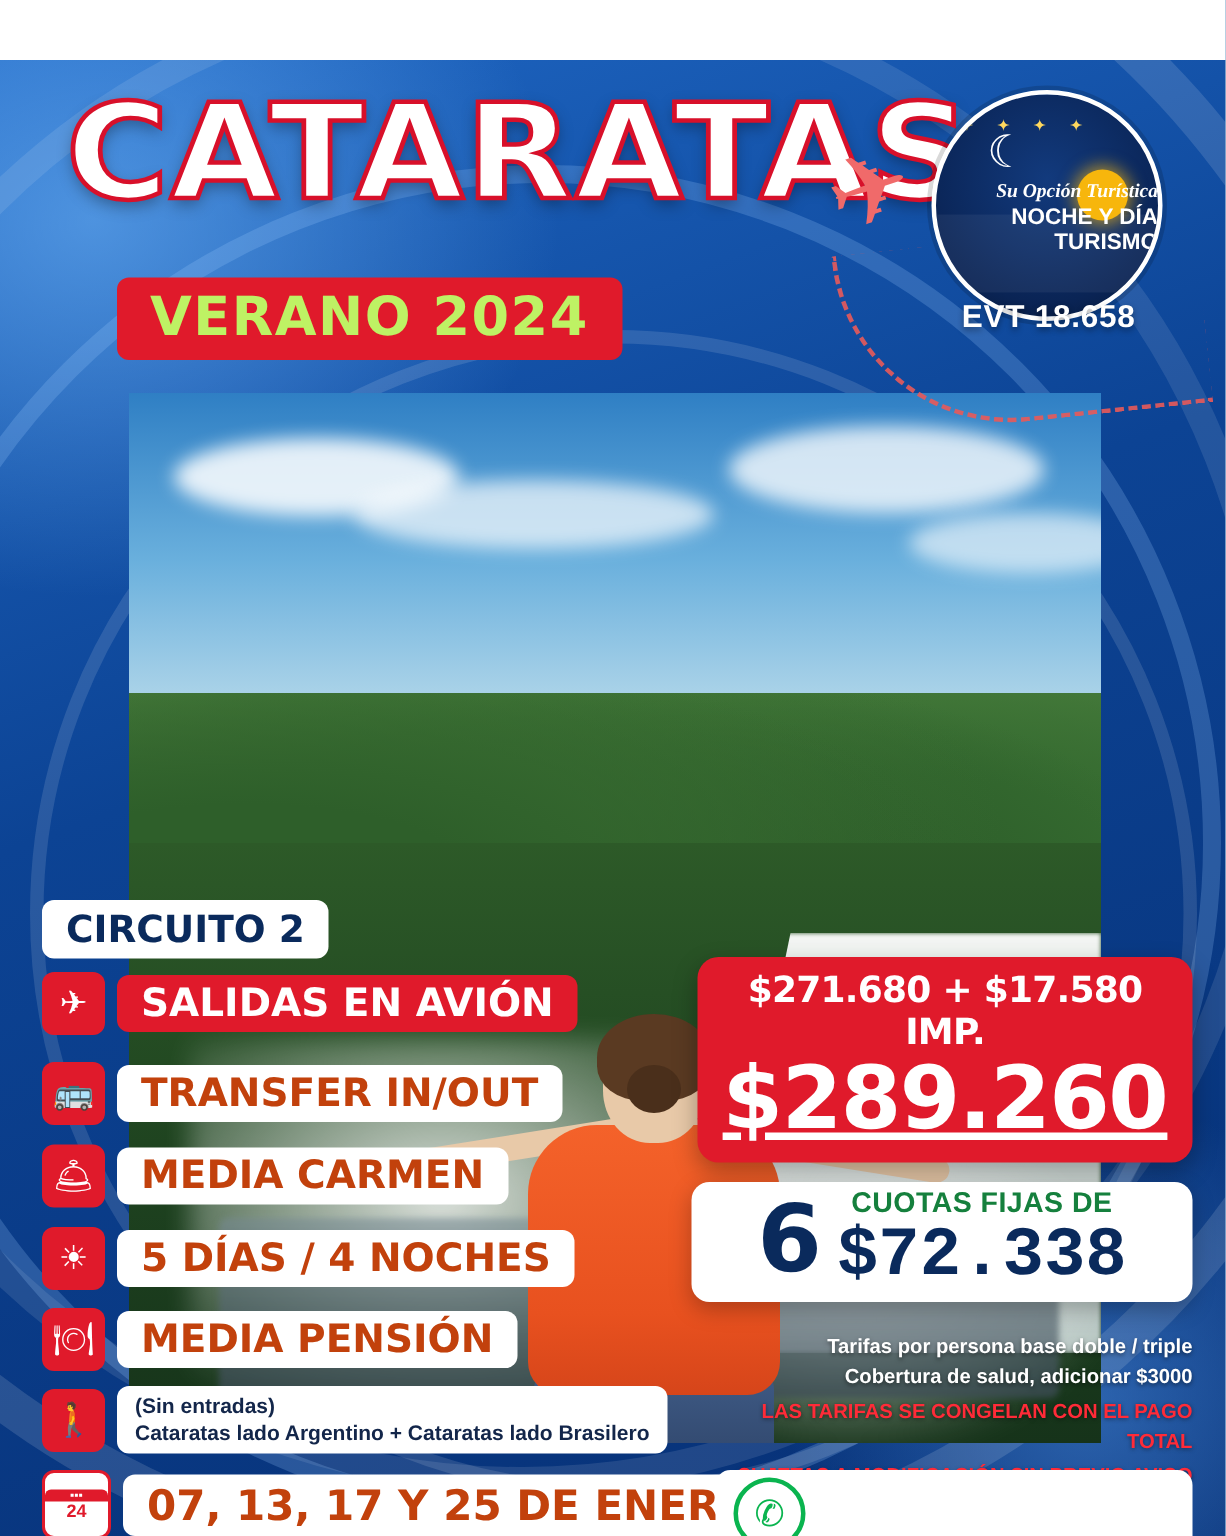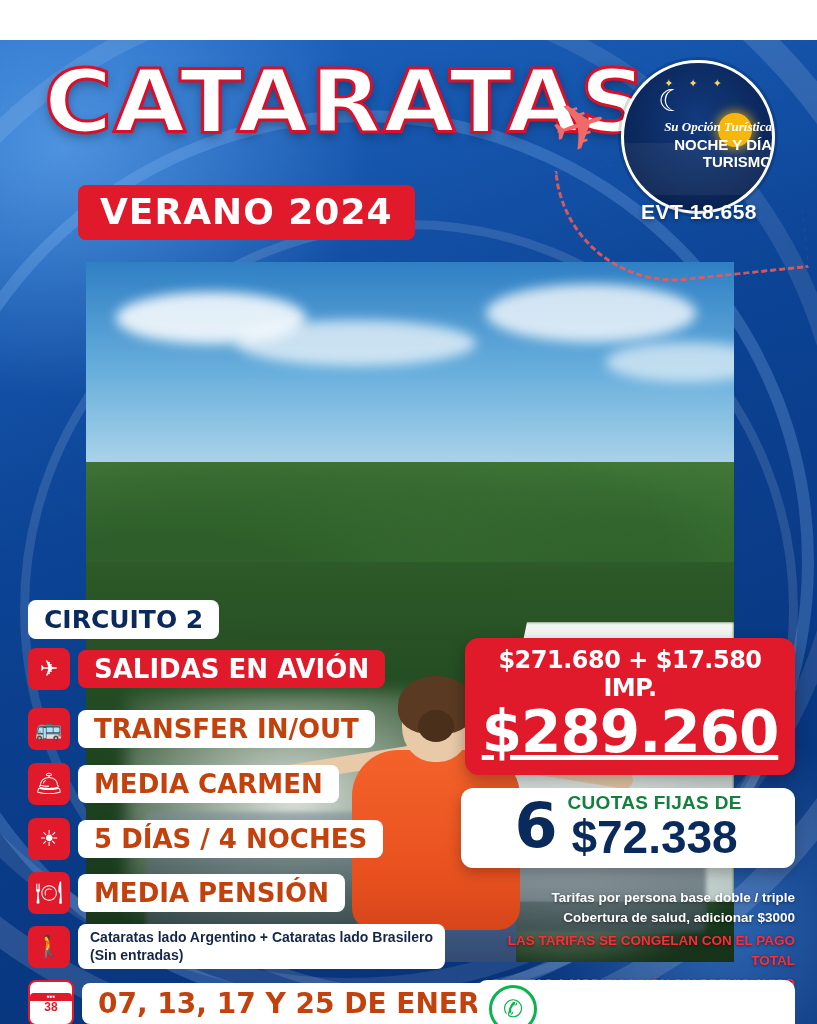--- a/index.html
+++ b/index.html
@@ -128,21 +128,21 @@
     font-weight:bold;letter-spacing:1px;
     color:#ffffff;
     -webkit-text-stroke:3px #d8102a;
     text-shadow:0 4px 10px rgba(0,0,0,.35);
     font-family:"DejaVu Sans", sans-serif;
     transform:scaleX(1.06);
     transform-origin:left center;
   }
   .subtitle{
     position:absolute;left:78px;top:145px;
-    background:#e01a2b;color:#ffffff;
+    background:#e01a2b;color:#bef264;
     font-size:36px;font-weight:bold;
     padding:6px 22px 8px 22px;border-radius:8px;
     letter-spacing:1px;
     font-family:"DejaVu Sans", sans-serif;
   }
   .plane-head{
     position:absolute;left:552px;top:48px;color:#f06a6a;font-size:66px;
     transform:rotate(-18deg);
   }
   .dashline{
@@ -255,21 +255,21 @@
     box-shadow:0 5px 14px rgba(0,0,0,.25);
   }
   .cuotas .num{
     font-size:62px;font-weight:bold;color:#0a2a5c;margin-right:10px;line-height:1;
     font-family:"DejaVu Sans", sans-serif;
   }
   .cuotas .rr{text-align:center;}
   .cuotas .lbl{font-size:19px;font-weight:bold;color:#15803d;letter-spacing:.3px;}
   .cuotas .amt{
     font-size:46px;font-weight:bold;color:#0a2a5c;line-height:1;
-    font-family:Liberation Sans, sans-serif;
+    font-family:Liberation Mono, monospace;
   }
   .finetext{
     position:absolute;right:22px;top:848px;width:318px;text-align:right;color:#fff;
     font-size:13.5px;font-weight:bold;line-height:1.45;
     text-shadow:0 1px 3px rgba(0,0,0,.5);
   }
   .finetext .warn{color:#ff2b38;display:block;margin-top:4px;font-size:13.5px;}
   .wabox{
     position:absolute;right:22px;top:940px;width:318px;height:58px;
     background:#ffffff;border-radius:10px;display:flex;align-items:center;
@@ -362,29 +362,29 @@
   </div>
 
   <div class="feat f-meal">
     <div class="ico">🍽</div>
     <div class="txtbox">MEDIA PENSIÓN</div>
   </div>
 
   <div class="feat small f-walk">
     <div class="ico">🚶</div>
     <div class="txtbox">
+      <div>(Sin entradas)</div>
       <div>Cataratas lado Argentino + Cataratas lado Brasilero</div>
-      <div>(Sin entradas)</div>
     </div>
   </div>
 
   <div class="feat f-date">
     <div class="ico">
       <span class="cal-top">▪▪▪</span>
-      <span>38</span>
+      <span>24</span>
     </div>
     <div class="txtbox">07, 13, 17 Y 25 DE ENERO</div>
   </div>
 
   <div class="pricebox">
     <div class="top">$271.680 + $17.580 IMP.</div>
     <div class="big">$289.260</div>
   </div>
 
   <div class="cuotas">

